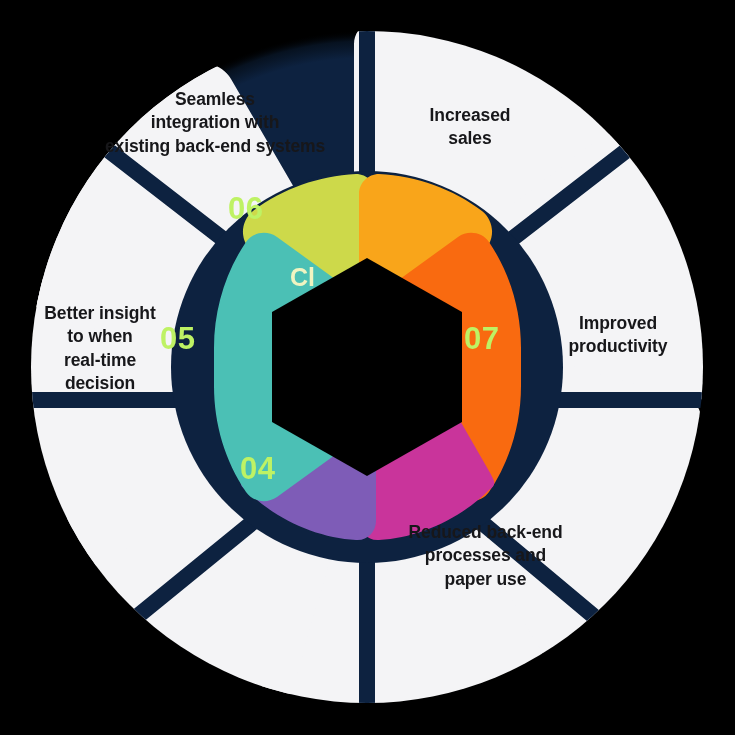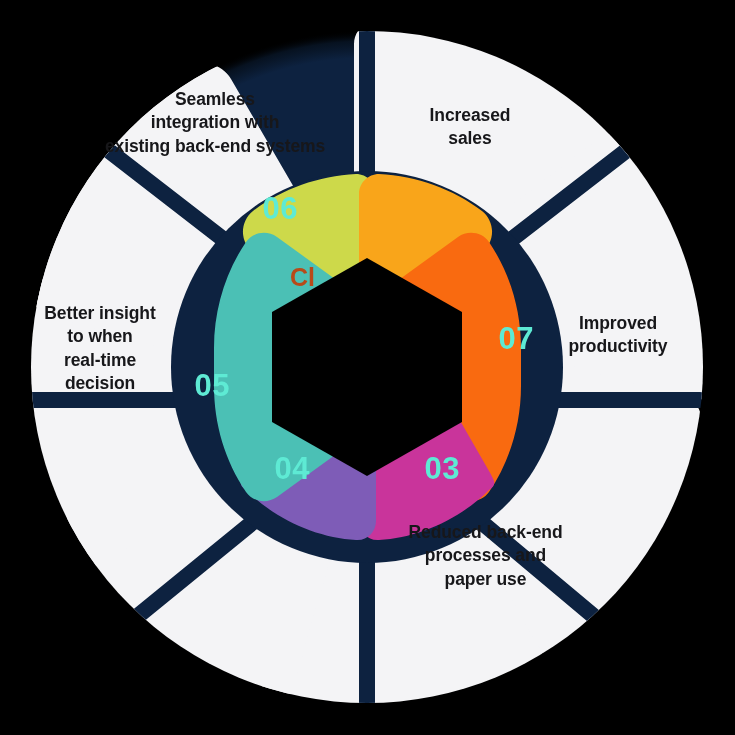--- a/index.html
+++ b/index.html
@@ -33,32 +33,32 @@
     font-family: "Liberation Sans", sans-serif;
     font-size: 17.5px;
     font-weight: bold;
     line-height: 1.33;
     letter-spacing: -0.1px;
     white-space: pre-line;
     pointer-events: none;
   }
   .num-label {
     position: absolute;
-    color: #5eead4;
+    color: #bef264;
     font-family: "Liberation Sans", sans-serif;
     font-size: 31px;
     font-weight: bold;
     letter-spacing: 0.5px;
-    text-align: right;
+    text-align: left;
     line-height: 1;
     pointer-events: none;
   }
   .center-title {
     position: absolute;
-    color: #c2410c;
+    color: #fef9c3;
     font-family: "Liberation Sans", sans-serif;
     font-size: 25px;
     font-weight: bold;
     line-height: 1.2;
     text-align: center;
     pointer-events: none;
     opacity: 0.92;
   }
 </style>
 </head>
@@ -279,23 +279,22 @@
 real-time
 decision</div>
 
   <div class="seg-label" style="left:90px; top:88px; width:250px;">Seamless
 integration with
 existing back-end systems</div>
 
 
   <div class="num-label" style="left:464px; top:323px; width:70px;">07</div>
 
-  <div class="num-label" style="left:390px; top:453px; width:70px;">03</div>
 
   <div class="num-label" style="left:240px; top:453px; width:70px;">04</div>
 
-  <div class="num-label" style="left:160px; top:323px; width:70px;margin-top:47px;">05</div>
+  <div class="num-label" style="left:160px; top:323px; width:70px;">05</div>
 
   <div class="num-label" style="left:228px; top:193px; width:70px;">06</div>
 
   <div class="center-title" style="left:290px; top:262px; width:120px; text-align:left;">Cl</div>
 
 </div>
 
 </body></html>

